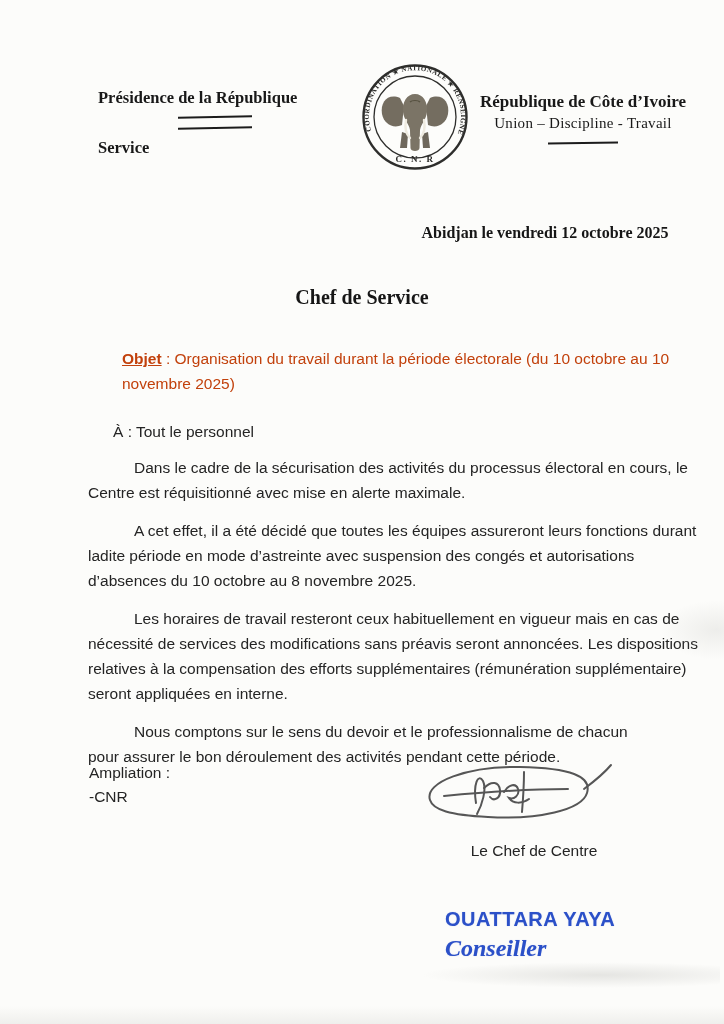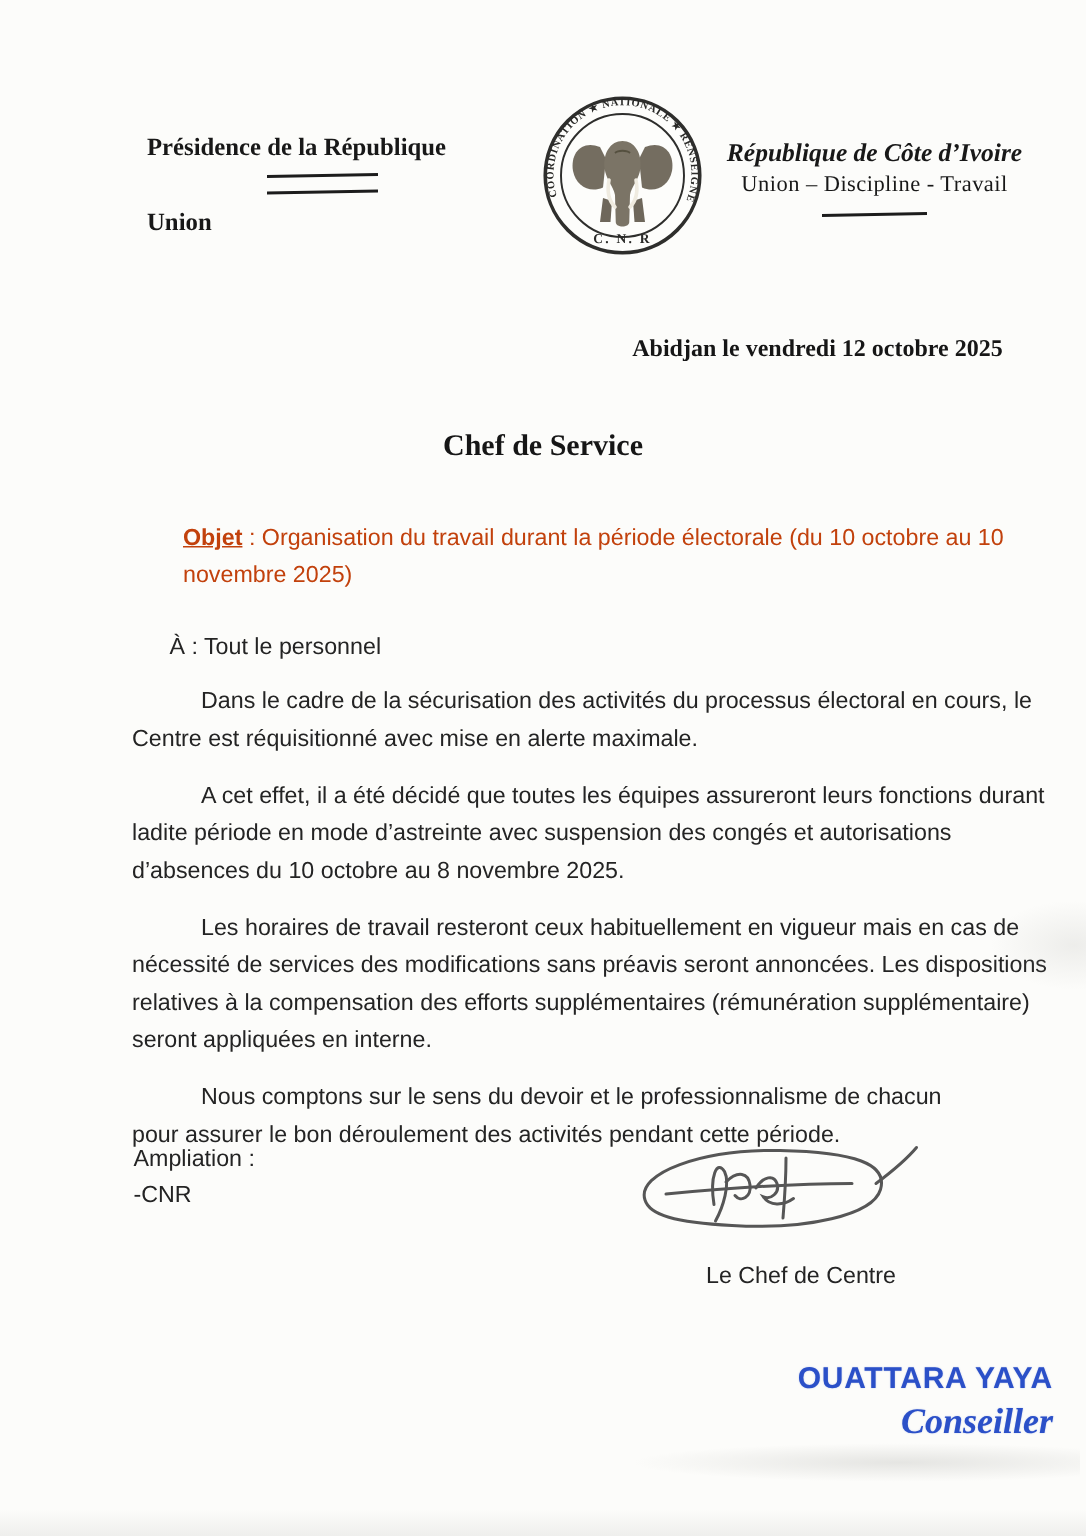--- a/index.html
+++ b/index.html
@@ -27,21 +27,21 @@
 
   .seal {
     position: absolute; left: 360px; top: 62px;
     width: 110px; height: 110px;
   }
 
   .header-right {
     position: absolute; left: 452px; top: 92px; width: 262px;
     text-align: center; font-family: "Liberation Serif", serif; color: #181818;
   }
-  .header-right .hr1 { font-weight: bold; font-size: 17px; font-style: italic; }
+  .header-right .hr1 { font-weight: bold; font-size: 17px; }
   .header-right .hr2 { font-size: 15px; margin-top: 3px; letter-spacing: 0.3px; }
   .hdr-rule-right {
     width: 70px; height: 2px; background: #1c1c1c;
     margin: 10px auto 0 auto; transform: rotate(-1deg);
   }
 
   
   .date-line {
     position: absolute; left: 410px; top: 224px; width: 270px;
     text-align: center; font-family: "Liberation Serif", serif;
@@ -76,22 +76,22 @@
   }
   .signature {
     position: absolute; left: 416px; top: 756px;
     width: 198px; height: 74px;
   }
   .chef-title {
     position: absolute; left: 428px; top: 842px; width: 212px;
     text-align: center; font-size: 15.5px; color: #242424;
   }
   .stamp {
-    position: absolute; left: 464px; top: 908px; width: 238px;
-    text-align: right; color: #2b50c8;
+    position: absolute; left: 445px; top: 908px; width: 238px;
+    text-align: left; color: #2b50c8;
   }
   .stamp .stamp-name {
     font-weight: bold; font-size: 20px; letter-spacing: 0.5px;
     text-shadow: 0 0 1px rgba(43,80,200,0.35);
   }
   .stamp .stamp-role {
     font-family: "Liberation Serif", serif; font-weight: bold; font-style: italic;
     font-size: 24px; margin-top: 4px;
     text-shadow: 0 0 1px rgba(43,80,200,0.35);
   }
@@ -110,21 +110,21 @@
     background: linear-gradient(to bottom, rgba(180,180,175,0), rgba(180,180,175,0.18));
   }
 </style>
 </head>
 <body>
 
 <div class="header-left">
   <div>Présidence de la République</div>
   <div class="hdr-rule"></div>
   <div class="hdr-rule"></div>
-  <div class="hdr-line3">Union</div>
+  <div class="hdr-line3">Service</div>
 </div>
 
 <svg class="seal" viewBox="0 0 110 110">
   <circle cx="55" cy="55" r="51.5" fill="#fdfdfb" stroke="#2e2e2c" stroke-width="2.4"></circle>
   <circle cx="55" cy="55" r="41" fill="none" stroke="#2e2e2c" stroke-width="1.3"></circle>
   <defs>
     <path id="sealArc" d="M 13.5,74 A 46,46 0 1 1 96.5,74" fill="none"></path>
   </defs>
   <text font-family="Liberation Serif, serif" font-size="7" font-weight="bold" fill="#2a2a28" letter-spacing="0.5">
     <textPath href="#sealArc" startOffset="3%">COORDINATION ★ NATIONALE ★ RENSEIGNEMENT</textPath>

